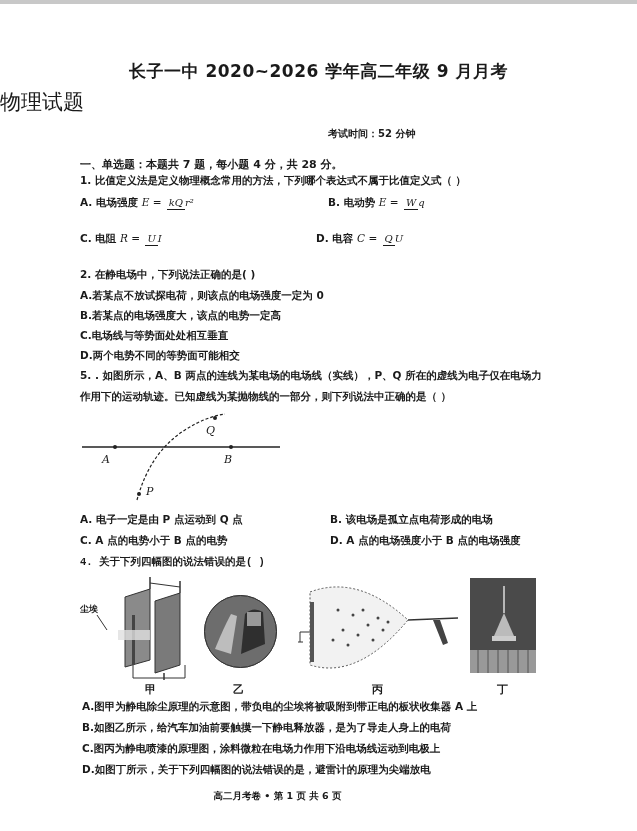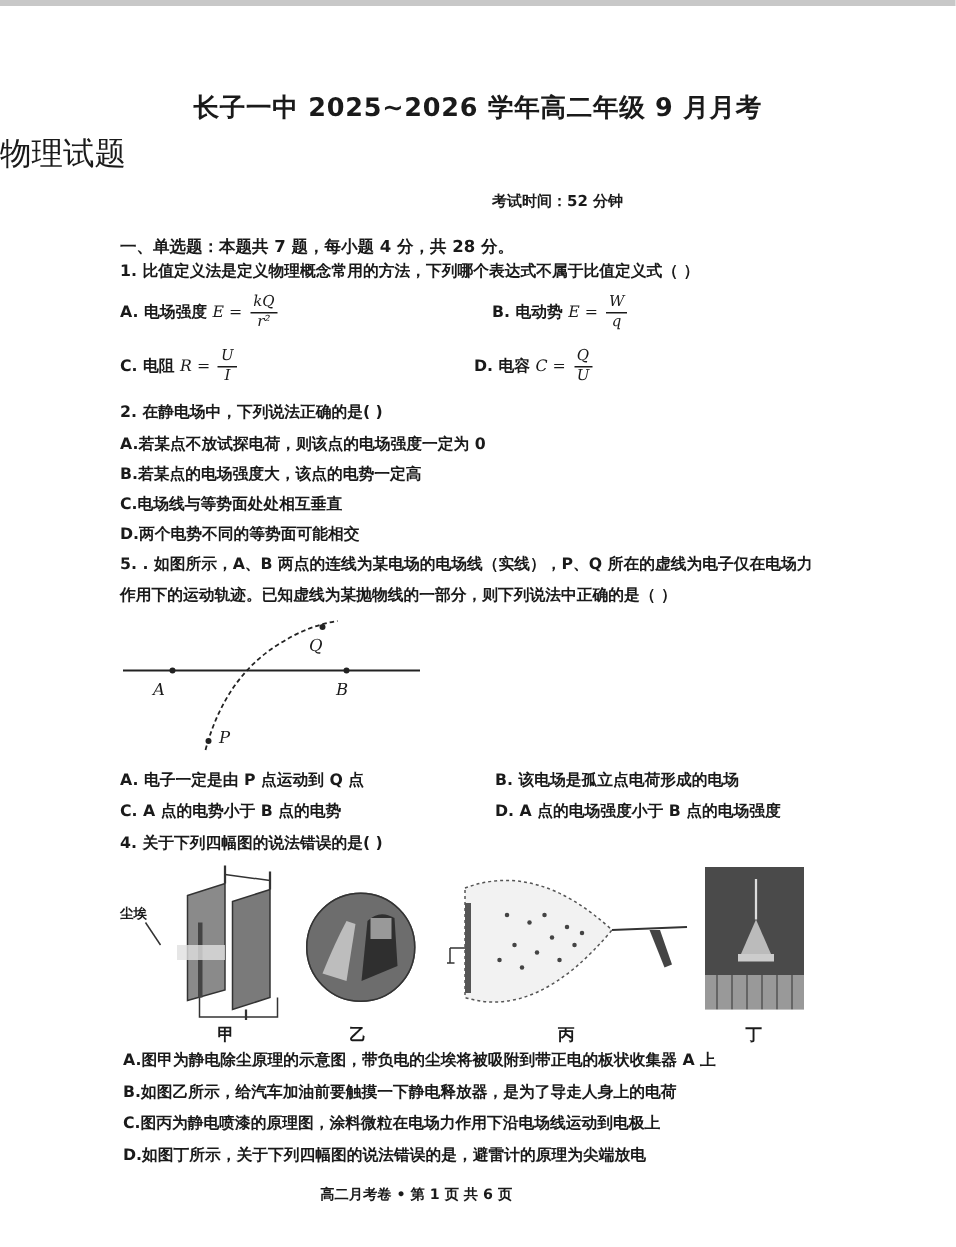--- a/index.html
+++ b/index.html
@@ -7,32 +7,32 @@
          font-family:"DejaVu Sans", sans-serif; color:#1a1a1a; }
   .topbar { position:absolute; left:0; top:0; width:637px; height:4px; background:#c8c8c8; }
   .abs { position:absolute; white-space:nowrap; }
   .title { left:0; width:637px; text-align:center; top:60px; font-size:17px; font-weight:bold; letter-spacing:0.5px; }
   .subtitle { left:0; width:637px; top:88px; font-size:21px; }
   .examtime { left:328px; top:127px; font-size:10px; font-weight:bold; }
   .sec { left:80px; top:157px; font-size:11px; font-weight:bold; }
   .q { font-size:10.5px; font-weight:bold; }
   .opt { font-size:10.5px; font-weight:bold; }
   .it { font-family:"DejaVu Serif", serif; font-style:italic; font-weight:normal; }
-  .frac { display:inline-flex; flex-direction:column; align-items:center; vertical-align:middle; font-family:"DejaVu Serif", serif; font-style:italic; font-weight:normal; font-size:10px; line-height:12px; margin-left:2px; }
+  .frac { display:inline-flex; flex-direction:row; align-items:center; vertical-align:middle; font-family:"DejaVu Serif", serif; font-style:italic; font-weight:normal; font-size:10px; line-height:12px; margin-left:2px; }
   .frac .num { border-bottom:1px solid #1a1a1a; padding:0 2px; }
   .fig { position:absolute; }
   .cap { font-size:11px; font-weight:bold; }
   .footer { left:0; width:555px; text-align:center; top:790px; font-size:9.5px; font-weight:bold; }
 </style>
 </head>
 <body>
 
 <div class="topbar"></div>
 
-<div class="abs title">长子一中 2025~2026 学年高二年级 9 月月考</div>
+<div class="abs title">长子一中 2020~2026 学年高二年级 9 月月考</div>
 <div class="abs subtitle">物理试题</div>
 <div class="abs examtime">考试时间：52 分钟</div>
 
 <div class="abs sec">一、单选题：本题共 7 题，每小题 4 分，共 28 分。</div>
 
 <div class="abs q" style="left:80px; top:174px;">1.  比值定义法是定义物理概念常用的方法，下列哪个表达式不属于比值定义式（      ）</div>
 
 <div class="abs opt" style="left:80px; top:196px;">
   <span>A. 电场强度</span>
   <span class="it">E</span><span class="it"> = </span>
@@ -88,21 +88,21 @@
   <span class="abs it" style="left:144px; top:41px; font-size:11px;">B</span>
   <span class="abs it" style="left:66px; top:73px; font-size:11px;">P</span>
   <span class="abs it" style="left:126px; top:12px; font-size:11px;">Q</span>
 </div>
 
 <div class="abs opt" style="left:80px; top:513px;">A. 电子一定是由 P 点运动到 Q 点</div>
 <div class="abs opt" style="left:330px; top:513px;">B. 该电场是孤立点电荷形成的电场</div>
 <div class="abs opt" style="left:80px; top:534px;">C. A 点的电势小于 B 点的电势</div>
 <div class="abs opt" style="left:330px; top:534px;">D. A 点的电场强度小于 B 点的电场强度</div>
 
-<div class="abs q" style="left:80px; top:555px;">4.  关于下列四幅图的说法错误的是( )</div>
+<div class="abs q" style="left:80px; top:555px;font-family:Liberation Mono, monospace;">4.  关于下列四幅图的说法错误的是( )</div>
 
 <div class="fig" style="left:80px; top:575px; width:110px; height:105px;">
   <svg width="110" height="105" viewBox="0 0 110 105">
     <line x1="17" y1="40" x2="27" y2="55" stroke="#333" stroke-width="1"></line>
     <polygon points="45,22 70,14 70,85 45,92" fill="#8a8a8a" stroke="#333" stroke-width="1"></polygon>
     <polygon points="75,26 100,18 100,90 75,98" fill="#7a7a7a" stroke="#333" stroke-width="1"></polygon>
     <rect x="52" y="40" width="3" height="50" fill="#444"></rect>
     <path d="M 38 55 L 70 55 L 70 65 L 38 65 Z" fill="#e0e0e0" opacity="0.8"></path>
     <line x1="70" y1="2" x2="70" y2="14" stroke="#333" stroke-width="1.5"></line>
     <line x1="100" y1="6" x2="100" y2="18" stroke="#333" stroke-width="1.5"></line>

